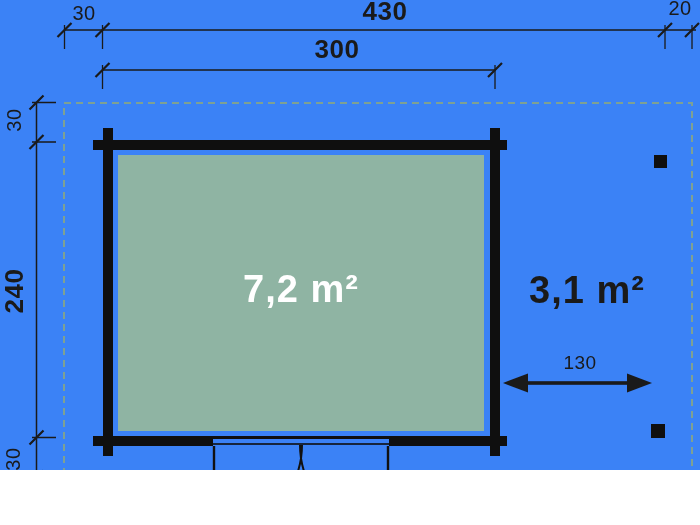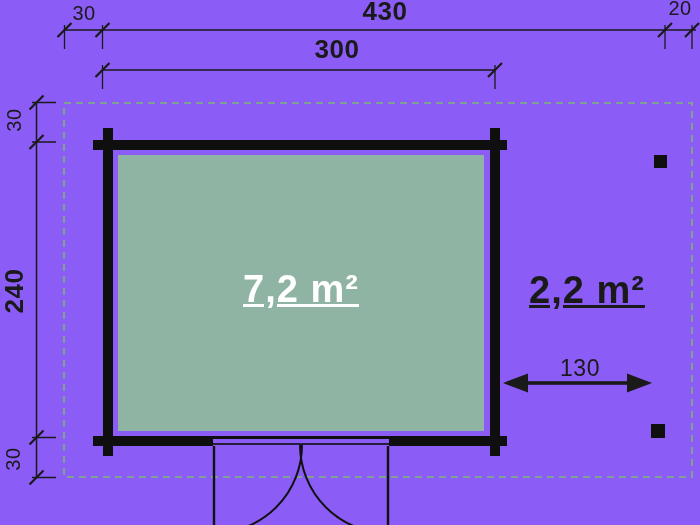--- a/index.html
+++ b/index.html
@@ -1,36 +1,36 @@
 <!DOCTYPE html>
 <html><head>
 <meta charset="utf-8">
 <style>
   html,body { margin:0; padding:0; background:#ffffff; }
   #stage {
     position:relative;
-    width:700px; height:525px;
-    background:#8b5cf6;
+    width:700px; height:470px;
+    background:#3b82f6;
     overflow:hidden;
     font-family:"Liberation Sans", sans-serif;
   }
   #plan-svg { position:absolute; left:0; top:0; }
   .lbl {
     position:absolute;
     transform:translate(-50%,-50%);
     white-space:nowrap;
     color:#1a1a1a;
     font-size:20px;
     line-height:1;
     letter-spacing:0.5px;
   }
   .lbl.bold { font-weight:700; font-size:26px; }
   .lbl.rot  { transform:translate(-50%,-50%) rotate(-90deg); }
-  .lbl.area { font-weight:700; font-size:38px; letter-spacing:1px;text-decoration:underline; }
-  .lbl.mid  { font-size:23px;margin-top:6px; }
+  .lbl.area { font-weight:700; font-size:38px; letter-spacing:1px; }
+  .lbl.mid  { font-size:19px; }
 </style>
 </head>
 <body>
 
 <div id="stage">
 
   <svg id="plan-svg" width="700" height="525" viewBox="0 0 700 525">
 
     <rect x="64" y="103" width="628" height="374" fill="none" stroke-width="2" stroke-dasharray="7 5" stroke="#7EA193"></rect>
 
@@ -77,17 +77,17 @@
   <div class="lbl" style="left:84px; top:13px;">30</div>
   <div class="lbl bold" style="left:385px; top:11px;">430</div>
   <div class="lbl" style="left:680px; top:8px;">20</div>
   <div class="lbl bold" style="left:301px; top:49px;margin-left:36px;">300</div>
 
   <div class="lbl rot" style="left:14px; top:120px;">30</div>
   <div class="lbl bold rot" style="left:14px; top:291px;">240</div>
   <div class="lbl rot" style="left:13px; top:459px;">30</div>
 
   <div class="lbl area" style="left: 301px; top: 289px; color: rgb(255, 255, 255);">7,2 m²</div>
-  <div class="lbl area" style="left: 587px; top: 290px; color: rgb(26, 26, 26);">2,2 m²</div>
+  <div class="lbl area" style="left: 587px; top: 290px; color: rgb(26, 26, 26);">3,1 m²</div>
 
   <div class="lbl mid" style="left:580px; top:362px;">130</div>
 
 </div>
 
 </body></html>

